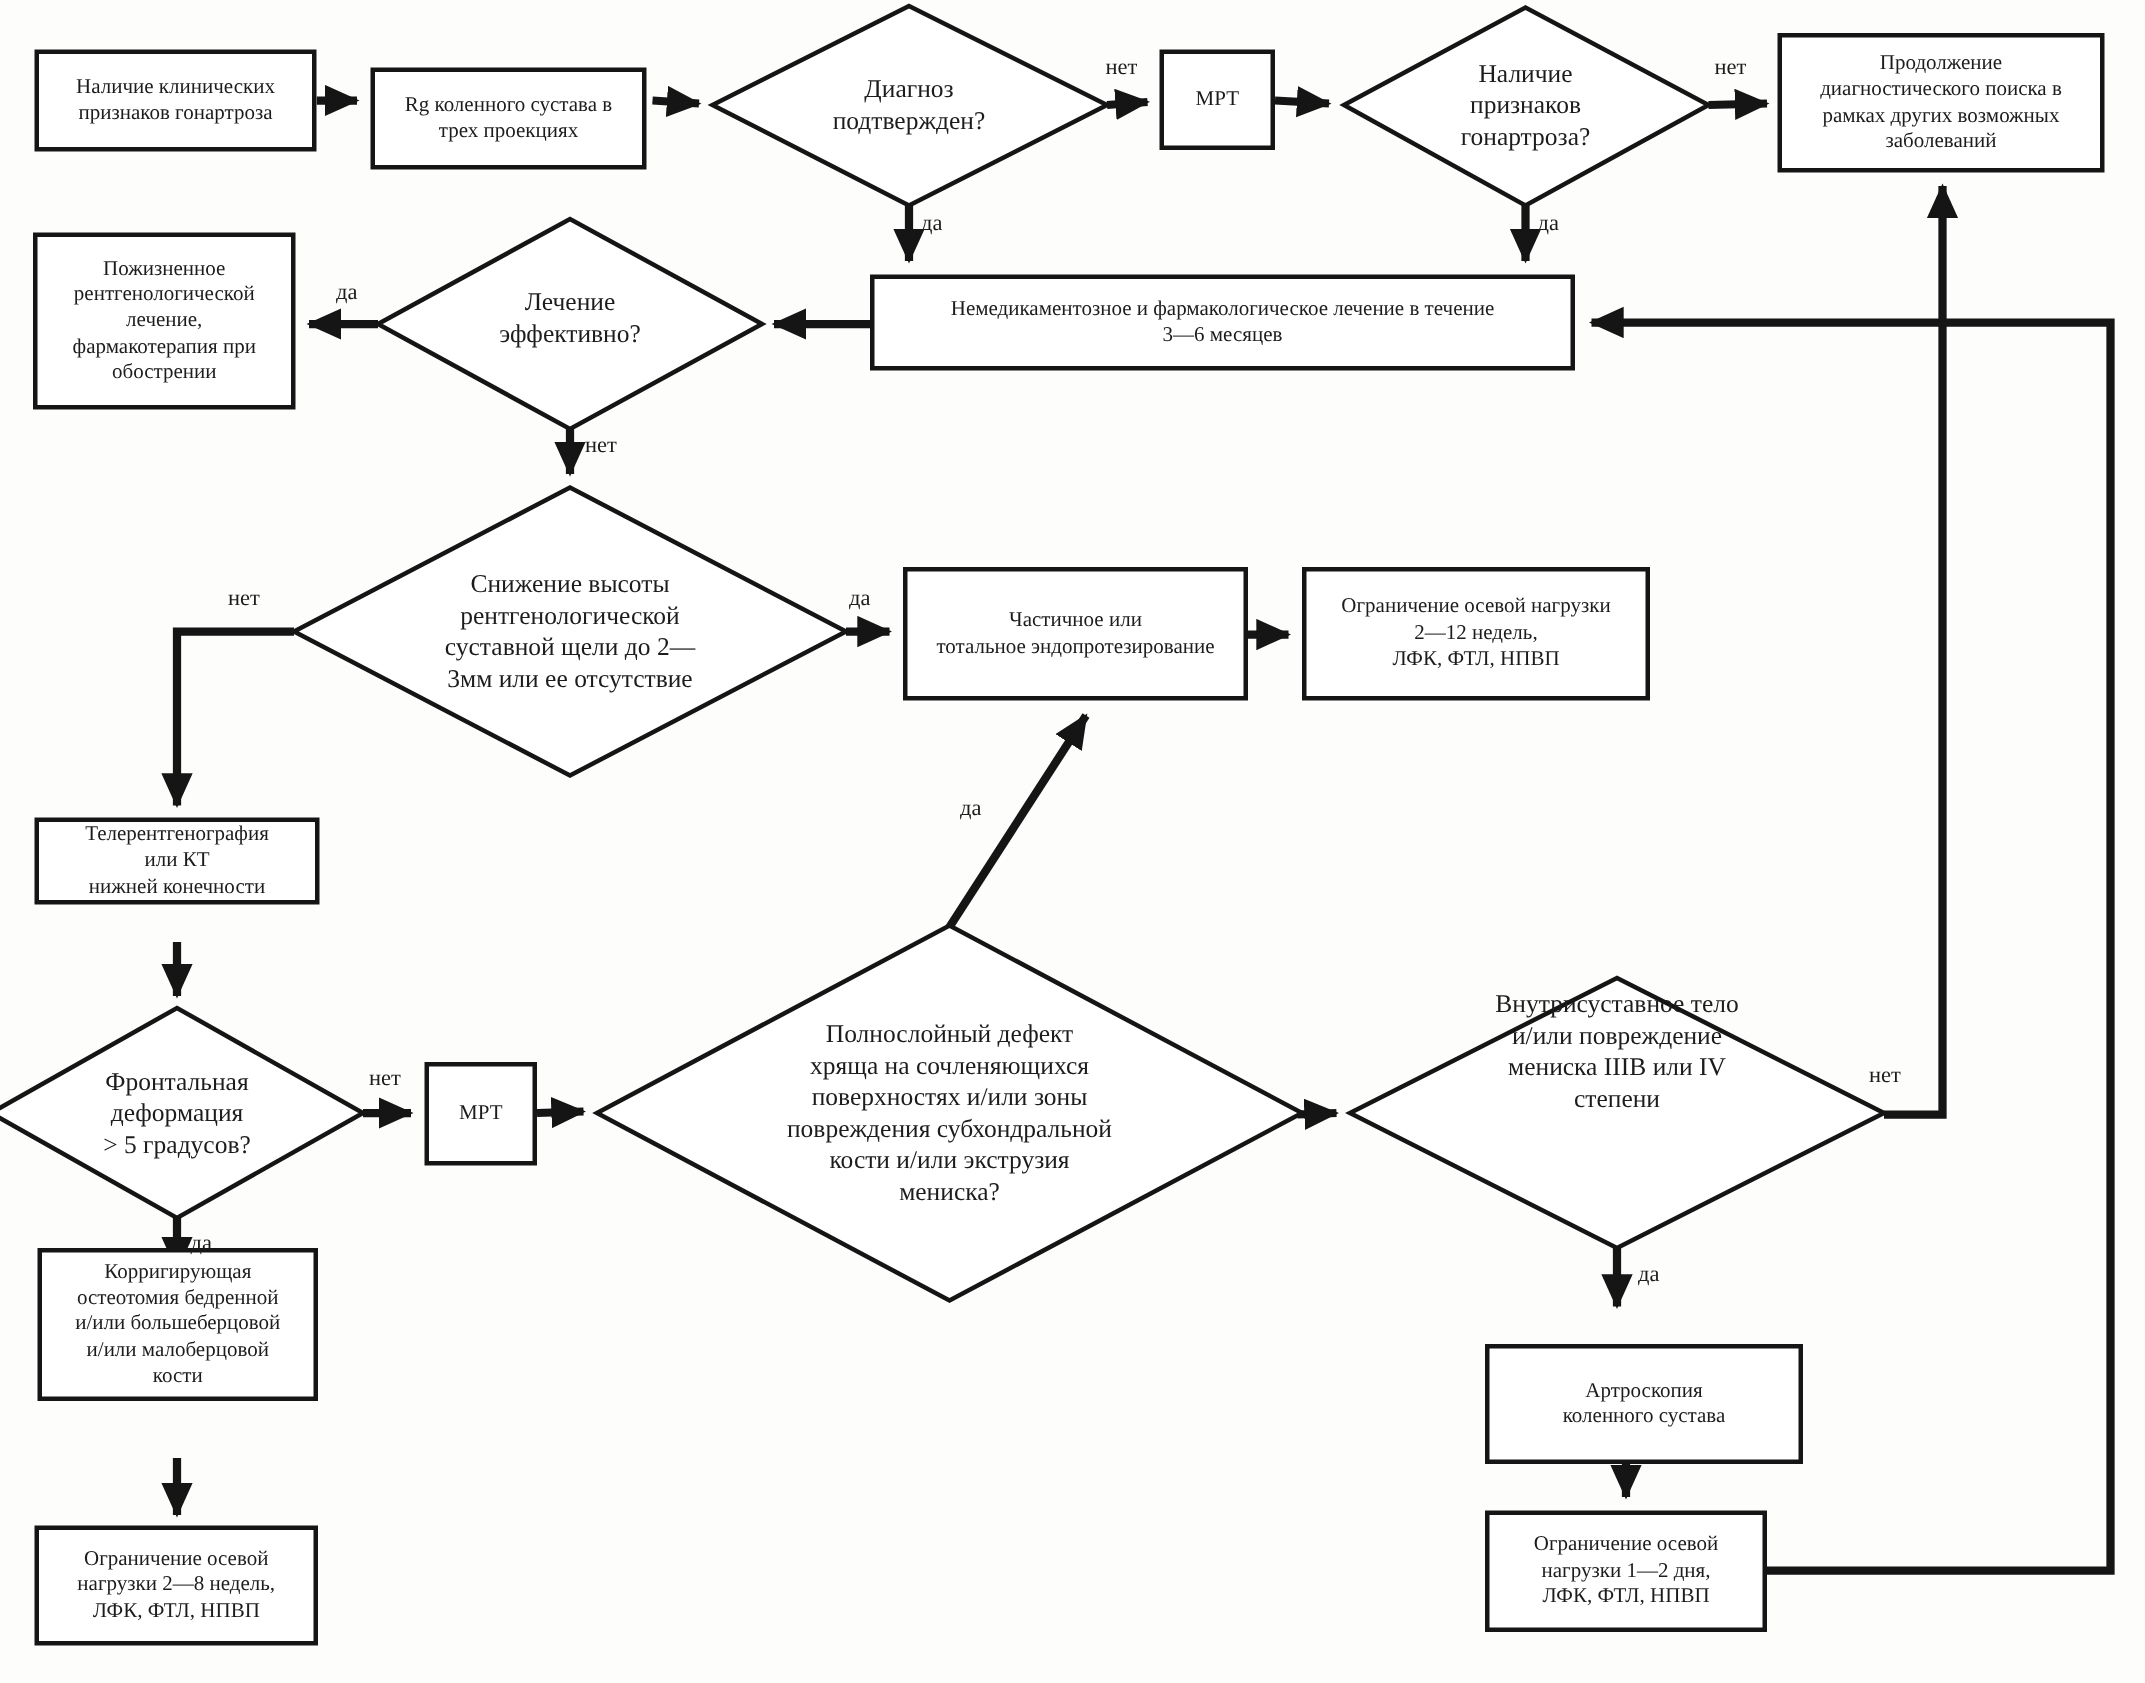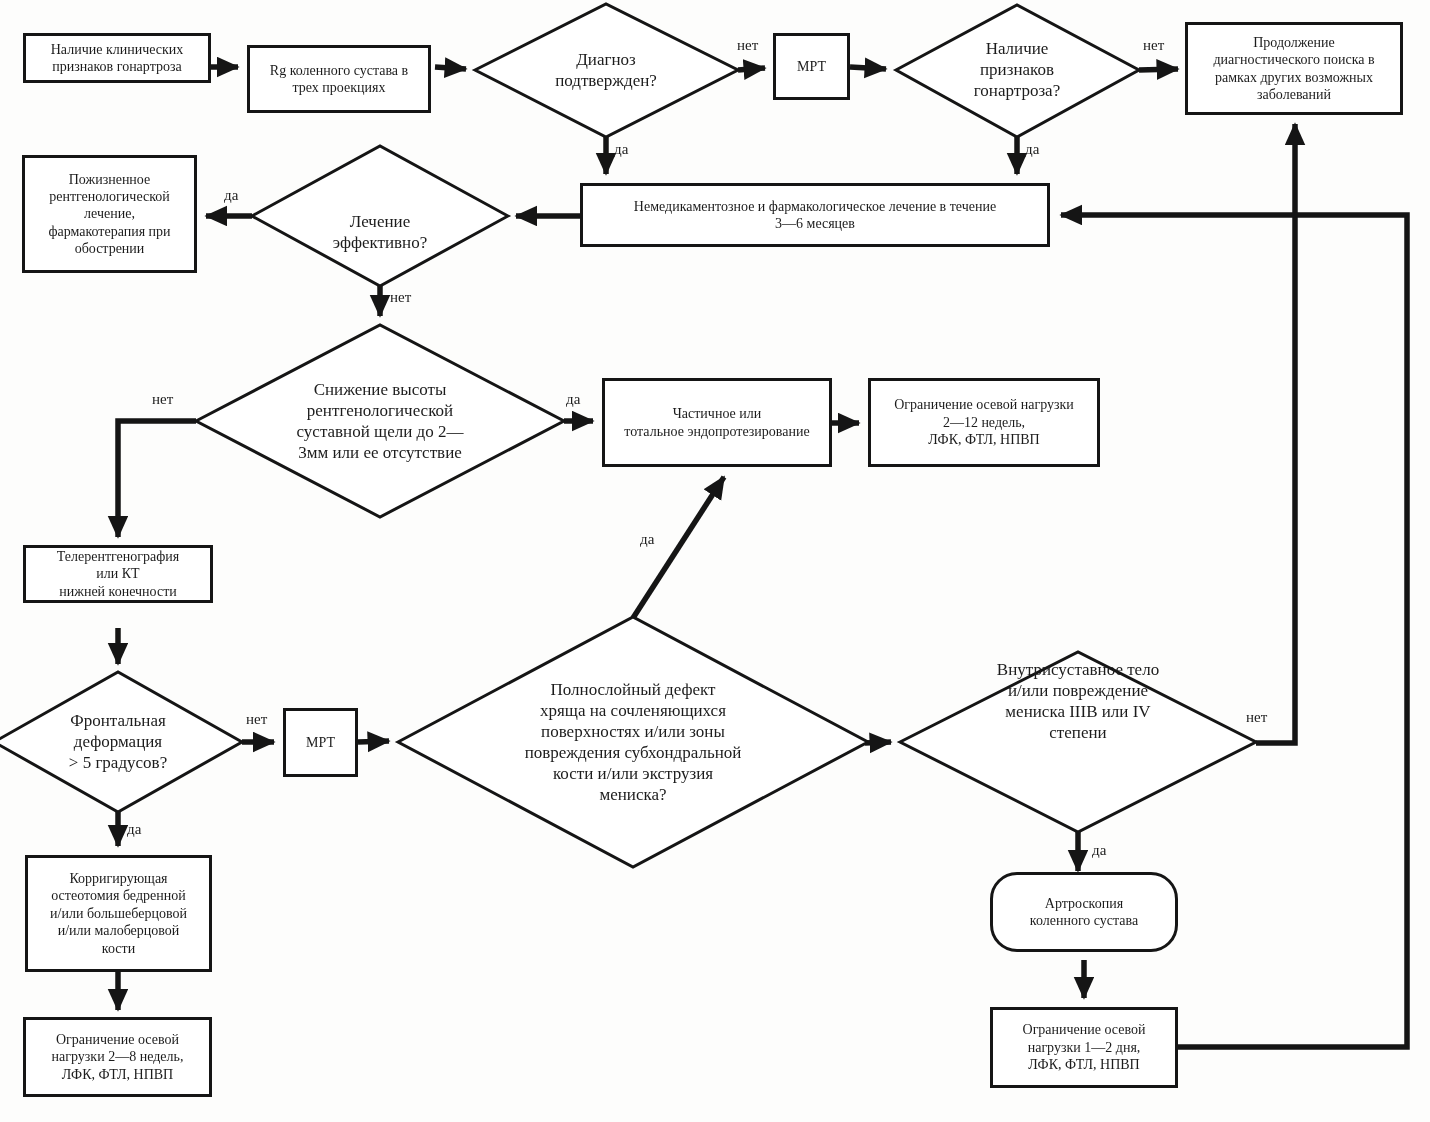--- a/index.html
+++ b/index.html
@@ -62,21 +62,21 @@
       <path d="M633,618 L724,477" marker-end="url(#ah)"></path>
       <path d="M865,743 L891,742" marker-end="url(#ah)"></path>
       <path d="M1256,743 H1295 V124" marker-end="url(#ah)"></path>
       <path d="M1078,832 V871" marker-end="url(#ah)"></path>
       <path d="M1084,960 V998" marker-end="url(#ah)"></path>
       <path d="M1178,1047 H1407 V215 H1061" marker-end="url(#ah)"></path>
       <path d="M118,972 V1010" marker-end="url(#ah)"></path>
     </g>
   </svg>
 
-  <div class="box" style="left:23px;top:33px;width:188px;height:50px;">Наличие клинических
+  <div class="box" style="left:23px;top:33px;width:188px;height:68px;">Наличие клинических
 признаков гонартроза</div>
   <div class="box" style="left:247px;top:45px;width:184px;height:68px;">Rg коленного сустава в
 трех проекциях</div>
   <div class="box" style="left:773px;top:33px;width:77px;height:67px;">МРТ</div>
   <div class="box" style="left:1185px;top:22px;width:218px;height:93px;">Продолжение
 диагностического поиска в
 рамках других возможных
 заболеваний</div>
   <div class="box" style="left:22px;top:155px;width:175px;height:118px;">Пожизненное
 рентгенологической
@@ -87,40 +87,40 @@
 3—6 месяцев</div>
   <div class="box" style="left:602px;top:378px;width:230px;height:89px;">Частичное или
 тотальное эндопротезирование</div>
   <div class="box" style="left:868px;top:378px;width:232px;height:89px;">Ограничение осевой нагрузки
 2—12 недель,
 ЛФК, ФТЛ, НПВП</div>
   <div class="box" style="left:23px;top:545px;width:190px;height:58px;">Телерентгенография
 или КТ
 нижней конечности</div>
   <div class="box" style="left:283px;top:708px;width:75px;height:69px;">МРТ</div>
-  <div class="box" style="left:25px;top:855px;width:187px;height:117px;">Корригирующая
+  <div class="box" style="left:25px;top:832px;width:187px;height:102px;">Корригирующая
 остеотомия бедренной
 и/или большеберцовой
 и/или малоберцовой
 кости</div>
   <div class="box" style="left:23px;top:1017px;width:189px;height:80px;">Ограничение осевой
 нагрузки 2—8 недель,
 ЛФК, ФТЛ, НПВП</div>
-  <div class="box" style="left:990px;top:872px;width:188px;height:80px;border-radius:27px;">Артроскопия
+  <div class="box" style="left:990px;top:896px;width:212px;height:80px;">Артроскопия
 коленного сустава</div>
   <div class="box" style="left:990px;top:1007px;width:188px;height:81px;">Ограничение осевой
 нагрузки 1—2 дня,
 ЛФК, ФТЛ, НПВП</div>
 
   <div class="dlabel" style="left:606px;top:70px;width:180px;">Диагноз
 подтвержден?</div>
   <div class="dlabel" style="left:1017px;top:70px;width:160px;">Наличие
 признаков
 гонартроза?</div>
-  <div class="dlabel" style="left:380px;top:232px;width:170px;">Лечение
+  <div class="dlabel" style="left:380px;top:212px;width:170px;">Лечение
 эффективно?</div>
   <div class="dlabel" style="left:380px;top:421px;width:230px;">Снижение высоты
 рентгенологической
 суставной щели до 2—
 3мм или ее отсутствие</div>
   <div class="dlabel" style="left:118px;top:742px;width:170px;">Фронтальная
 деформация
 &gt; 5 градусов?</div>
   <div class="dlabel" style="left:633px;top:742px;width:270px;">Полнослойный дефект
 хряща на сочленяющихся

